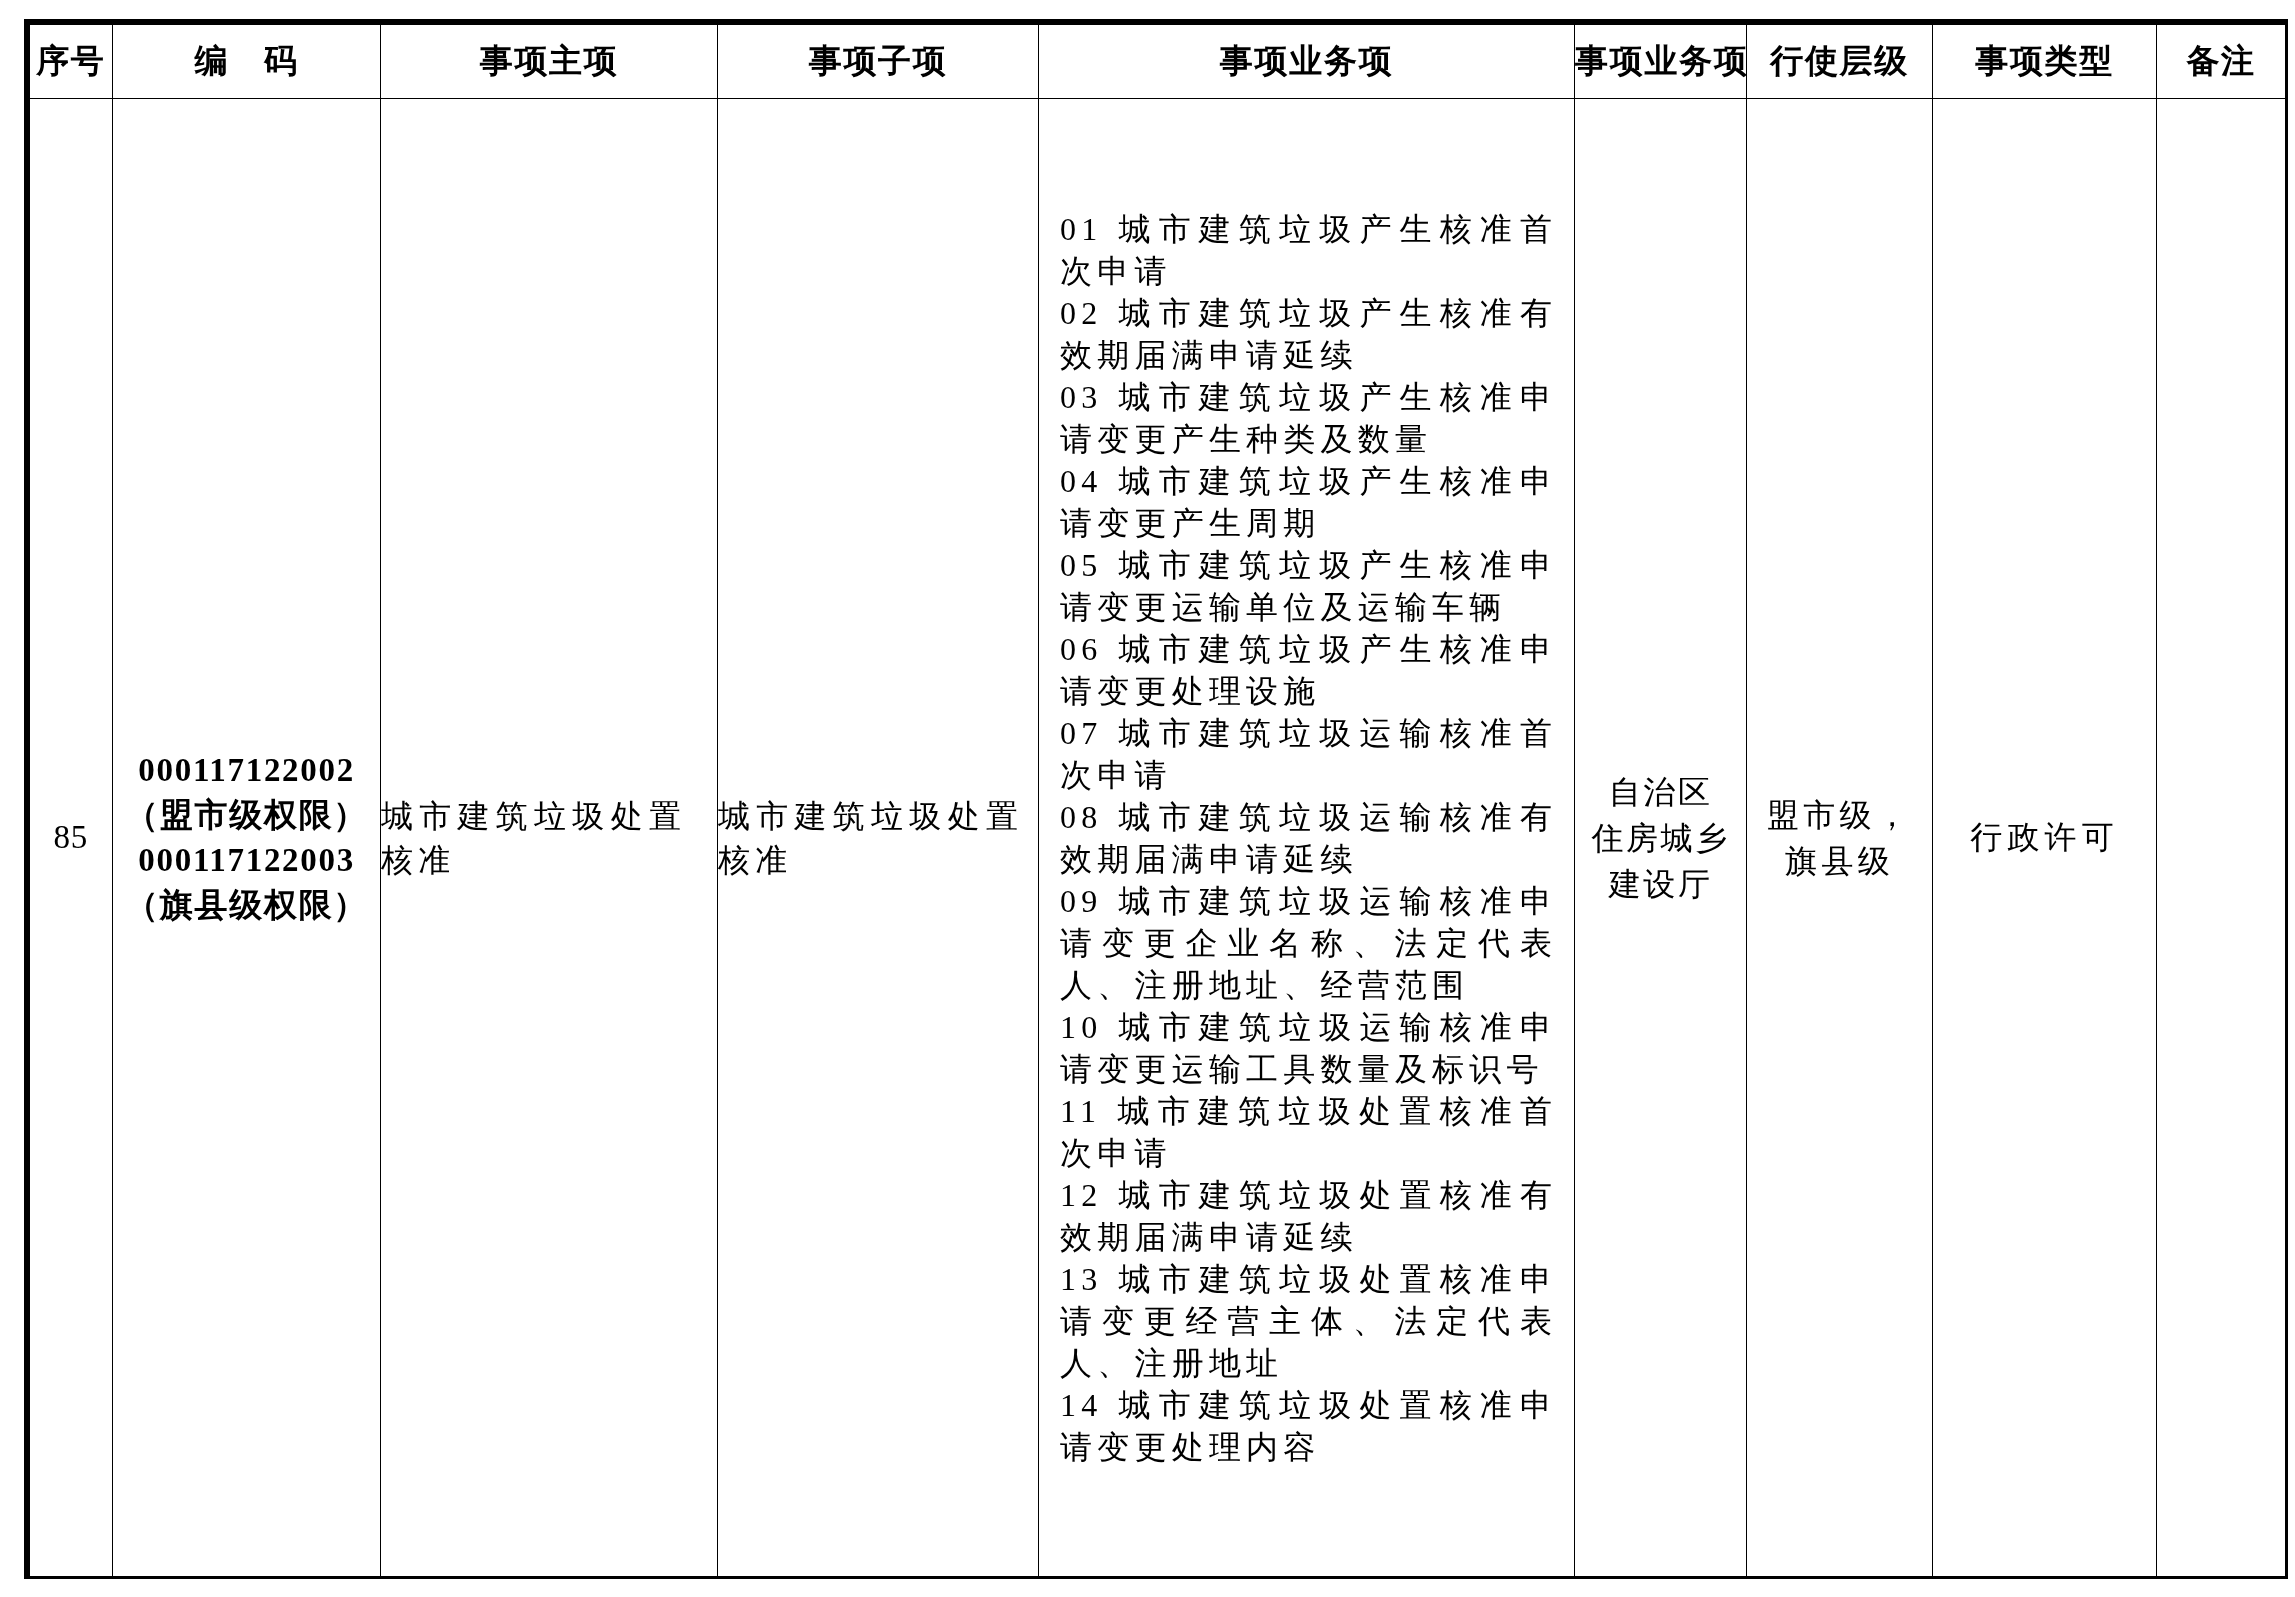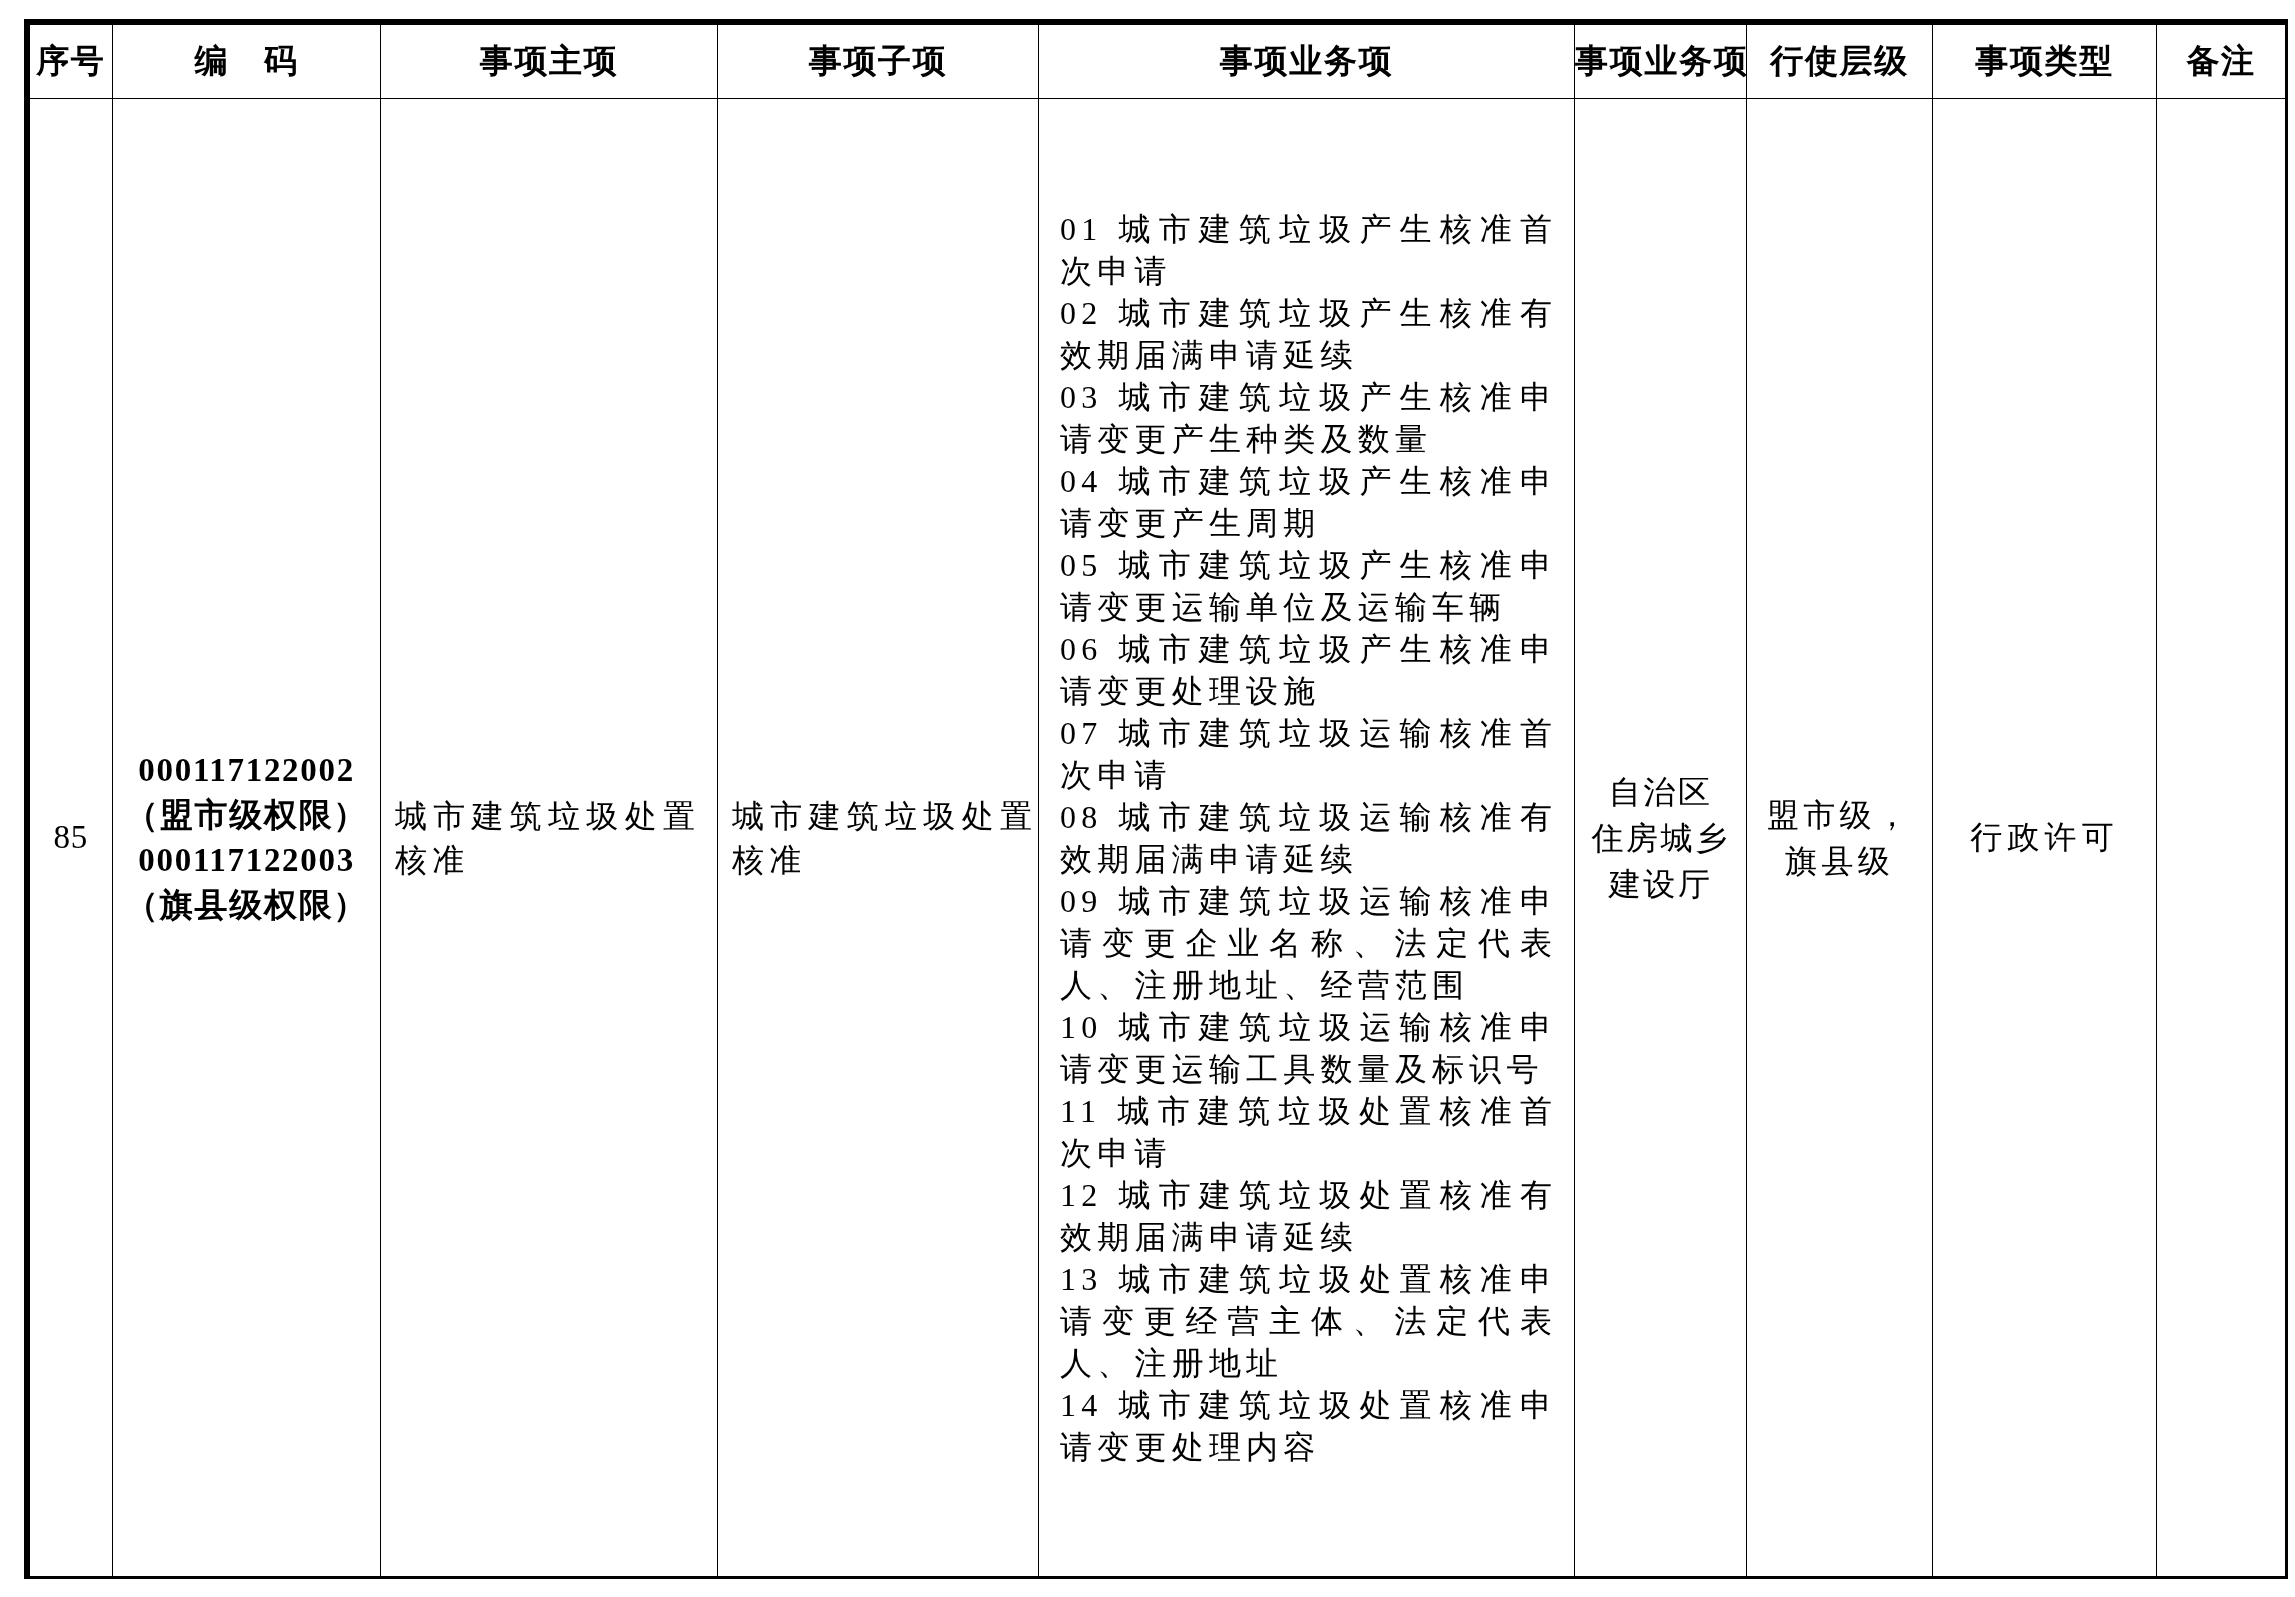--- a/index.html
+++ b/index.html
@@ -51,21 +51,20 @@
   .code-line {
     font-size: 33px;
     line-height: 45px;
     letter-spacing: 1.7px;
     text-align: center;
     white-space: nowrap;
   }
 
   .item-text {
     width: 305px;
-    margin-left: 14px;
     text-align: left;
     text-align: justify;
     line-height: 44px;
     letter-spacing: 5.2px;
     line-break: strict;
   }
 
   .biz-wrap { width: 497px; margin-left: 21px; }
   .biz-item {
     text-align: justify;

